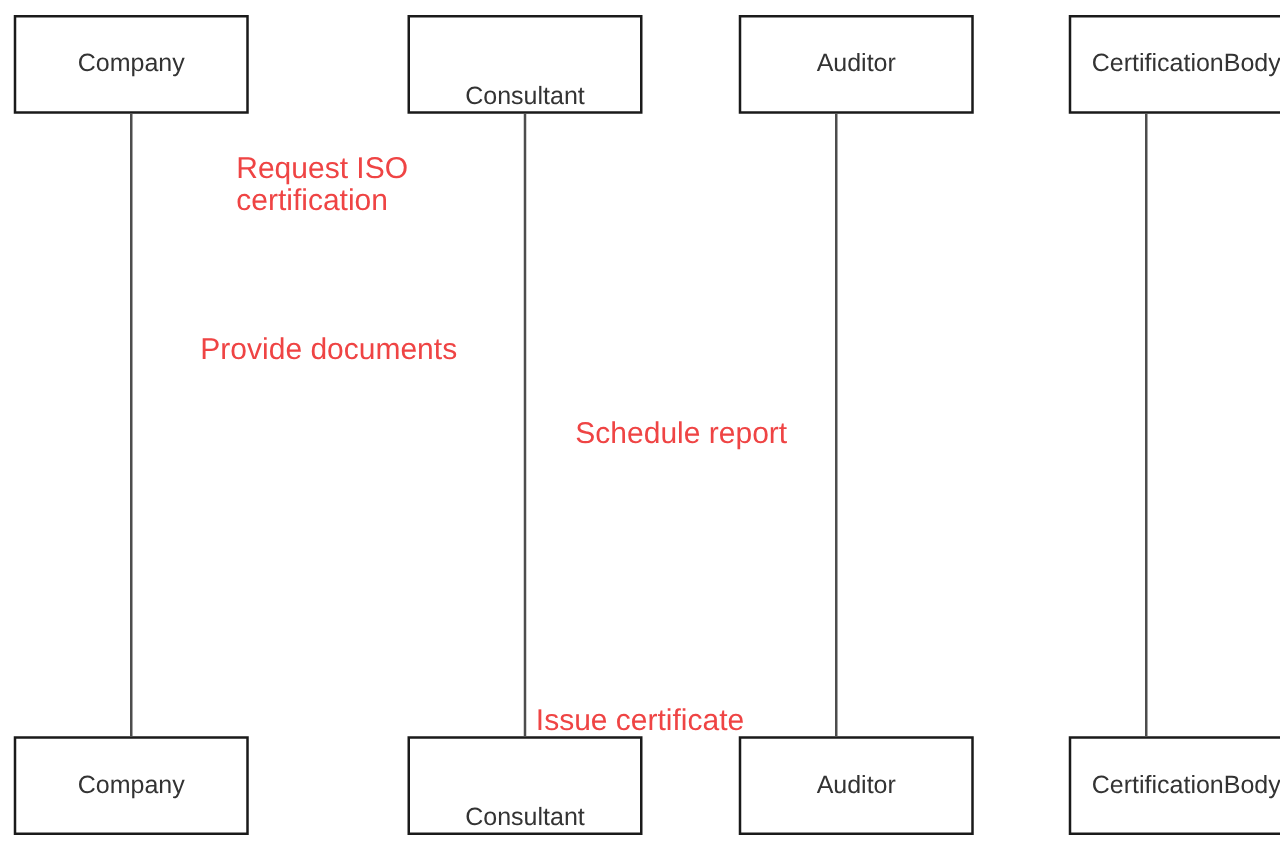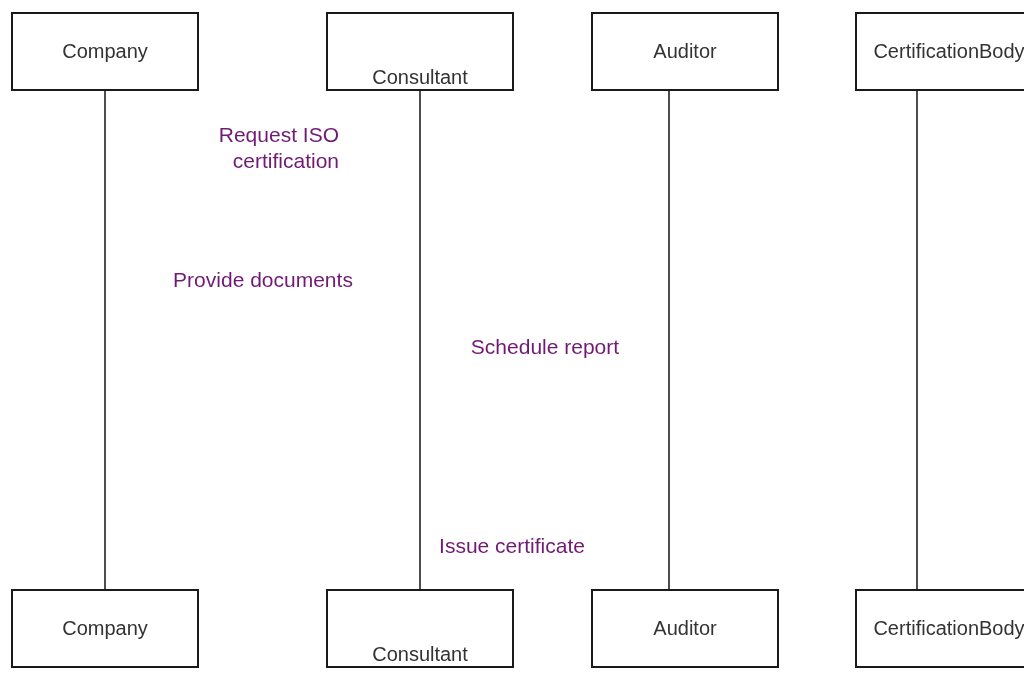--- a/index.html
+++ b/index.html
@@ -39,24 +39,24 @@
   .actor-box.top { top: 12px; }
   .actor-box.bottom { top: 589px; }
   .col-0 { left: 11px; }
   .col-1 { left: 326px; align-items: flex-end; }
   .col-2 { left: 575px; margin-left: 16px; }
   .col-3 { left: 855px; }
   .msg {
     position: absolute;
     transform: translateX(-50%);
     white-space: nowrap;
-    font-size: 21px;
+    font-size: 24px;
     line-height: 26px;
-    color: #701a75;
-    text-align: right;
+    color: #ef4444;
+    text-align: left;
   }
   .msg.wrap {
     white-space: normal;
     width: 150px;
   }
 </style>
 </head>
 <body>
 
 <div class="stage">
@@ -88,15 +88,15 @@
   <div class="actor-box bottom col-2">
     <span>Auditor</span>
   </div>
   <div class="actor-box bottom col-3">
     <span>CertificationBody</span>
   </div>
 
   <div class="msg wrap" style="left:264px; top:122px">Request ISO certification</div>
   <div class="msg" style="left:263px; top:267px">Provide documents</div>
   <div class="msg" style="left:545px; top:334px">Schedule report</div>
-  <div class="msg" style="left:512px; top:533px">Issue certificate</div>
+  <div class="msg" style="left:512px; top:564px">Issue certificate</div>
 
 </div>
 
 </body></html>

